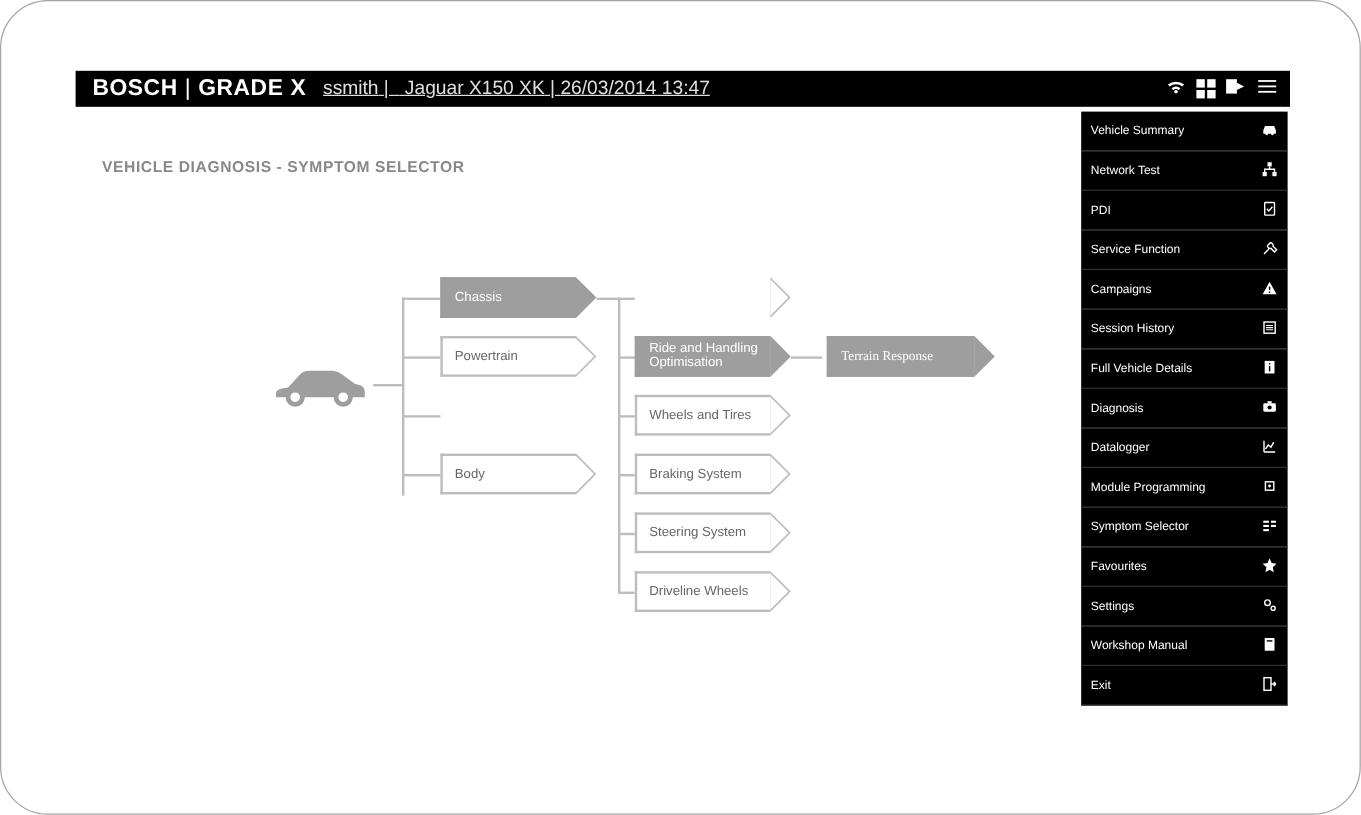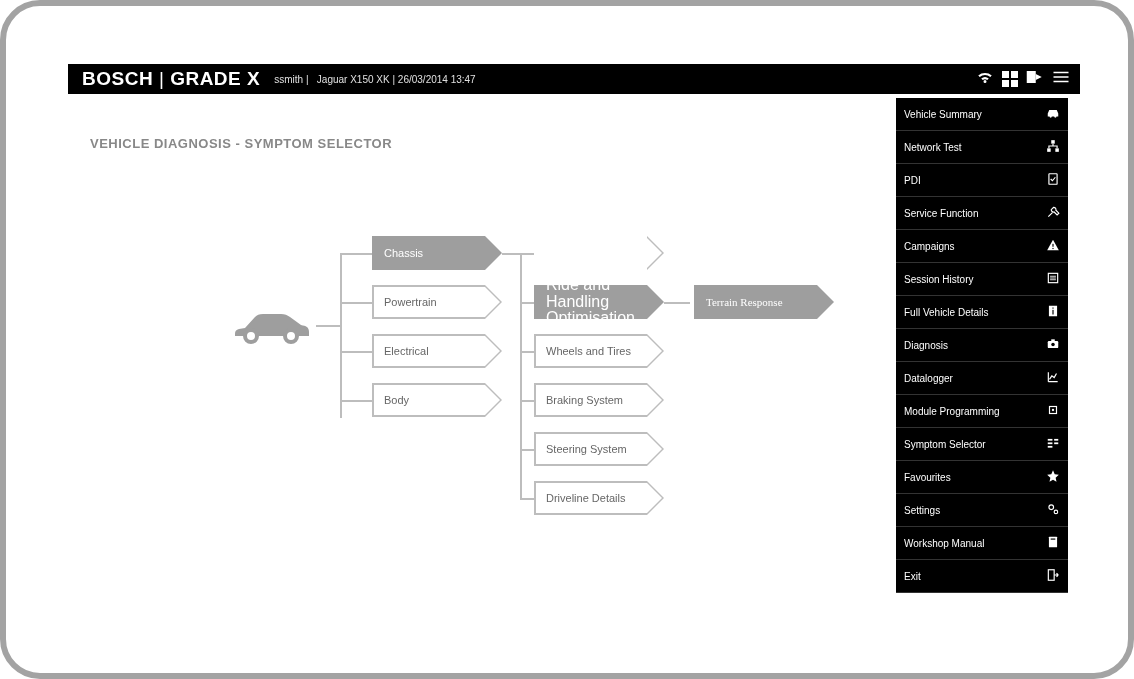--- a/index.html
+++ b/index.html
@@ -1,27 +1,27 @@
 <!DOCTYPE html>
 <html><head>
 <meta charset="utf-8">
 <style>
   * { box-sizing: border-box; margin: 0; padding: 0; }
   html, body { width: 1134px; height: 679px; background: #fff; font-family: Arial, Helvetica, sans-serif; }
   .frame {
     position: absolute; top: 0; left: 0; width: 1134px; height: 679px;
-    border: 6px solid #a3a3a3; border-radius: 40px; background: #fff; overflow: hidden;
+    border: 1px solid #a3a3a3; border-radius: 40px; background: #fff; overflow: hidden;
   }
   .topbar {
     position: absolute; top: 58px; left: 62px; width: 1012px; height: 30px;
     background: #000; color: #fff; display: flex; align-items: center;
   }
   .brand { font-weight: bold; font-size: 19px; letter-spacing: .5px; padding-left: 14px; white-space: nowrap; }
   .brand .pipe { font-weight: 300; }
-  .userinfo { font-size: 10px; color: #e0e0e0; margin-left: 14px; white-space: nowrap; }
+  .userinfo { font-size: 16px; color: #e0e0e0; margin-left: 14px; white-space: nowrap; text-decoration: underline; }
   .topicons { margin-left: auto; display: flex; align-items: center; gap: 8px; padding-right: 10px; }
   .topicons svg { width: 18px; height: 18px; }
   .grid4 { display: grid; grid-template-columns: 7px 7px; grid-template-rows: 7px 7px; gap: 2px; }
   .grid4 span { background:#fff; }
 
   .page-title {
     position: absolute; top: 130px; left: 84px;
     font-size: 13px; font-weight: bold; color: #888; letter-spacing: .5px;
   }
 
@@ -62,21 +62,21 @@
   
   .arrow-head::after {
     top:2px; left:0;
     border-top: 15px solid transparent;
     border-bottom: 15px solid transparent;
     border-left: 15px solid #fff;
   }
   .arrow.selected .arrow-body { background:#9e9e9e; color:#fff; border-color:#9e9e9e; }
   .arrow.selected .arrow-head::before { border-left-color:#9e9e9e; }
   .arrow.selected .arrow-head::after  { border-left-color:#9e9e9e; }
-  .arrow.twoline .arrow-body { line-height: 1.05; font-size: 16px; }
+  .arrow.twoline .arrow-body { line-height: 1.05; font-size: 11px; }
 
   
   .connector { position:absolute; background:#bdbdbd; }
 
   
   .car { position:absolute; top:300px; left:225px; }
 </style>
 </head>
 <body>
 
@@ -147,26 +147,20 @@
         <span>Chassis</span>
       </div>
       <div class="arrow-head"></div>
   </div>
   <div class="arrow" style="left:366px; top:279px;">
     <div class="arrow-body">
         <span>Powertrain</span>
       </div>
       <div class="arrow-head"></div>
   </div>
-  <div class="arrow" style="left:366px; top:328px;">
-    <div class="arrow-body">
-        <span>Electrical</span>
-      </div>
-      <div class="arrow-head"></div>
-  </div>
   <div class="arrow" style="left:366px; top:377px;">
     <div class="arrow-body">
         <span>Body</span>
       </div>
       <div class="arrow-head"></div>
   </div>
 
   <div class="connector" style="left:496px; top:247px; width:18px; height:2px;"></div>
   <div class="connector" style="left:514px; top:247px; width:2px; height:247px;"></div>
   <div class="connector" style="left:514px; top:247px; width:14px; height:2px;"></div>
@@ -198,21 +192,21 @@
       <div class="arrow-head"></div>
   </div>
   <div class="arrow" style="left:528px; top:377px;">
     <div class="arrow-body">
         <span>Braking System</span>
       </div>
       <div class="arrow-head"></div>
   </div>
   <div class="arrow" style="left:528px; top:475px;">
     <div class="arrow-body">
-        <span>Driveline Details</span>
+        <span>Driveline Wheels</span>
       </div>
       <div class="arrow-head"></div>
   </div>
 
   <div class="connector" style="left:658px; top:296px; width:26px; height:2px;"></div>
 
   <div class="arrow selected" style="left:688px; top:279px; width:140px;font-family:Liberation Serif, serif;">
     <div class="arrow-body">
         <span>Terrain Response</span>
       </div>

